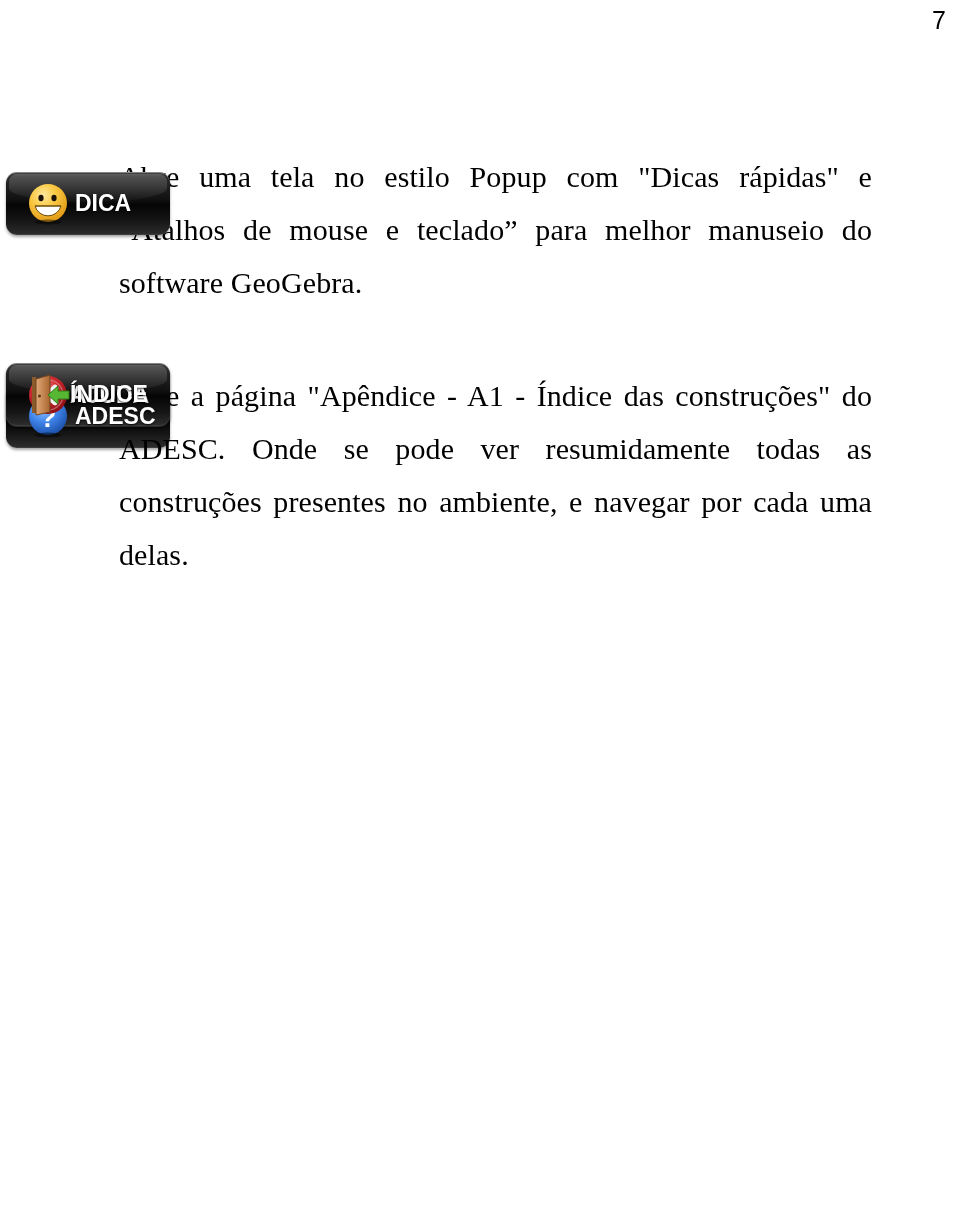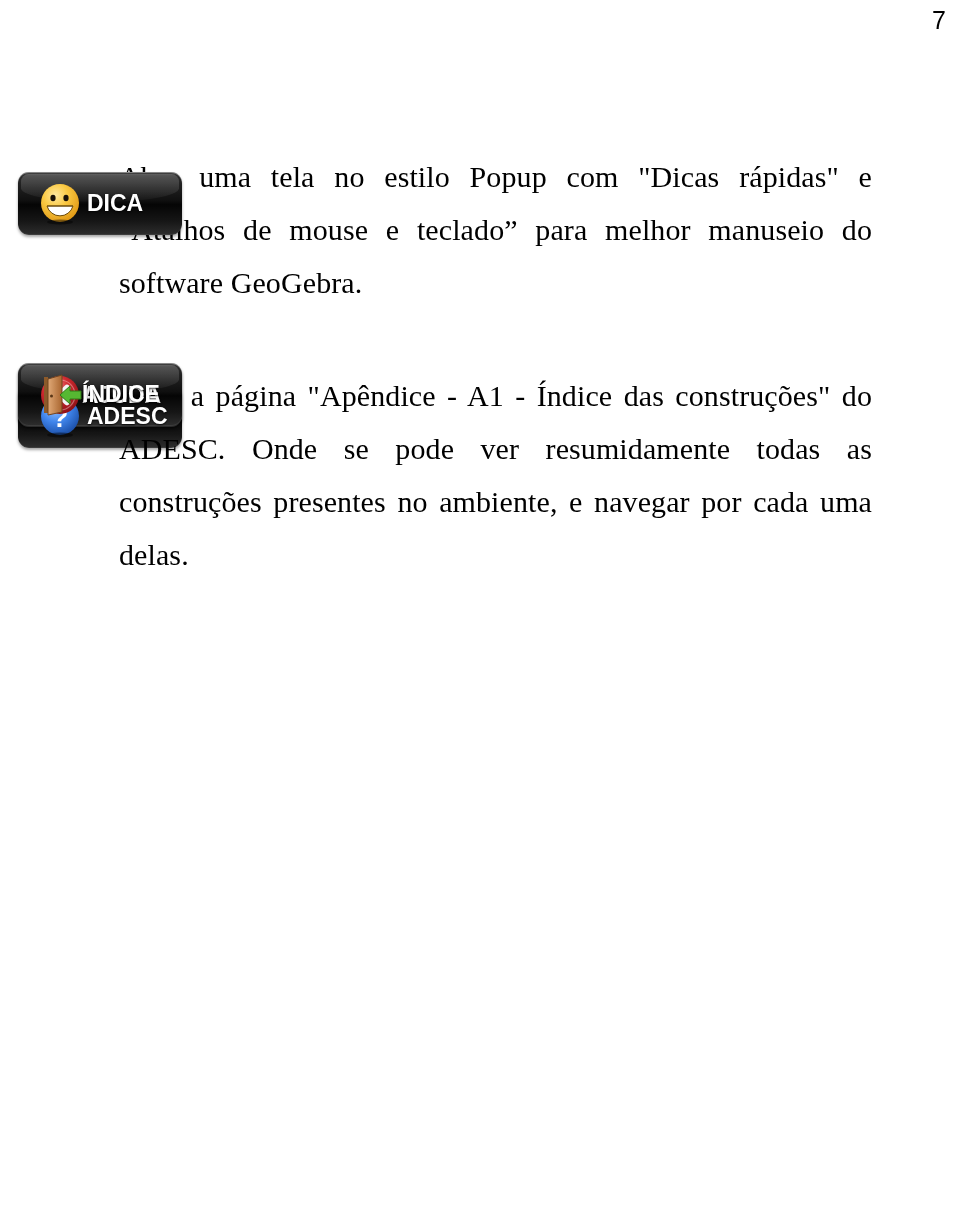--- a/index.html
+++ b/index.html
@@ -72,21 +72,20 @@
         #161616 78%,
         #2e2e2e 100%);
     box-shadow:
       0 2px 3px rgba(0,0,0,0.35),
       inset 0 1px 0 rgba(255,255,255,0.35),
       inset 0 -1px 0 rgba(255,255,255,0.08);
     display: flex;
     align-items: center;
     justify-content: flex-start;
     overflow: hidden;
-    margin-left: 12px;
   }
   .btn::after {
     content: "";
     position: absolute;
     left: 3px; right: 3px; top: 2px;
     height: 44%;
     border-radius: 9px 9px 60% 60%;
     background: linear-gradient(to bottom, rgba(255,255,255,0.20), rgba(255,255,255,0.02));
     pointer-events: none;
   }

